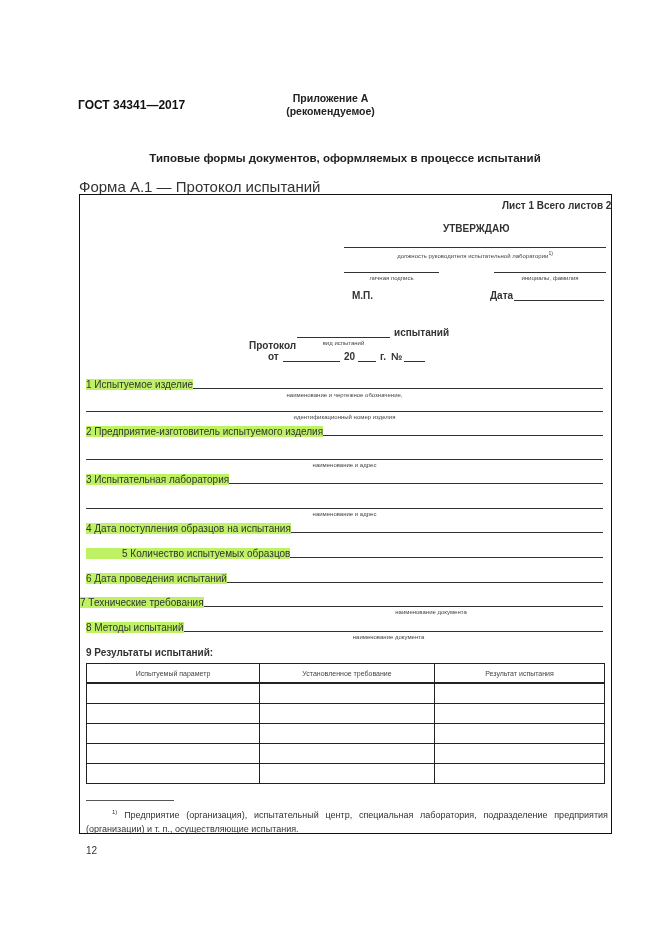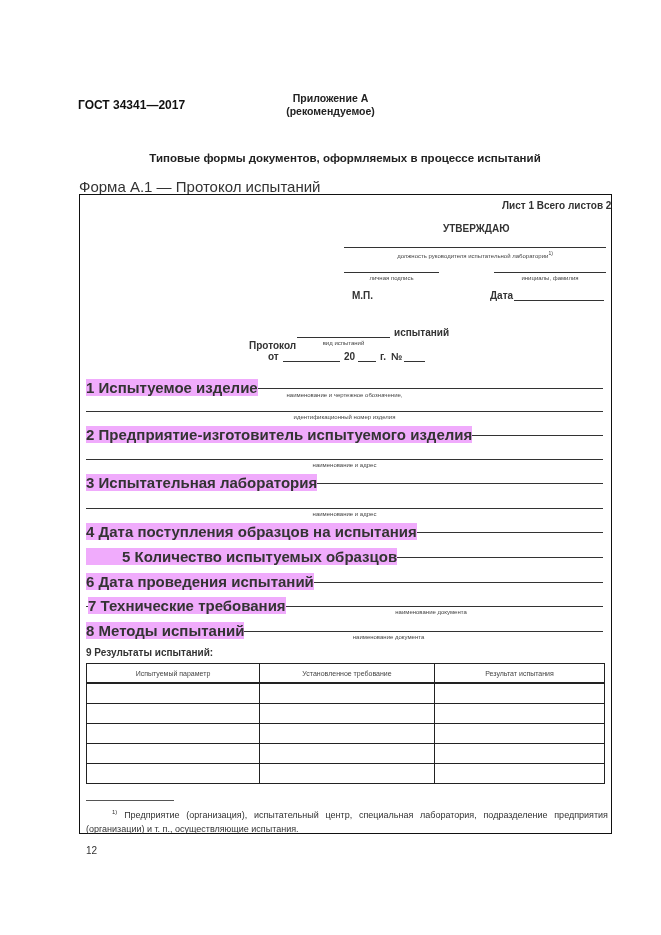--- a/index.html
+++ b/index.html
@@ -9,21 +9,21 @@
   }
   .abs { position:absolute; }
   .doc-code { left:78px; top:62px; font-size:12px; font-weight:bold; color:#111;margin-top:36px; }
   .annex { left:0; width:661px; text-align:center; font-size:10.5px; font-weight:bold; color:#222; }
   .main-title { left:0; width:690px; text-align:center; top:152px; font-size:11.5px; font-weight:bold; color:#222; }
   .form-caption { left:79px; top:178px; font-size:15px; color:#333;text-align:right; }
   .frame { left:79px; top:194px; width:533px; height:640px; border:1px solid #111; box-sizing:border-box; }
   .t { font-size:10px; color:#333; white-space:nowrap;font-weight:bold; }
   .small { font-size:6px; color:#444; white-space:nowrap; text-align:center; }
   .line { position:absolute; height:0; border-top:1px solid #333; }
-  .field-label { font-size:15px; color:#333; white-space:nowrap; background:#f0abfc;font-weight:bold; }
+  .field-label { font-size:10px; color:#333; white-space:nowrap; background:#bef264; }
   table.results { position:absolute; left:86px; top:663px; width:519px; border-collapse:collapse; }
   table.results th, table.results td { border:1px solid #222; height:19px; padding:0; }
   table.results th { font-size:7px; font-weight:normal; color:#444; height:18px; border-bottom:2px solid #222; }
   .fn-rule { left:86px; top:800px; width:88px; border-top:1px solid #555; height:0; }
   .footnote { left:86px; top:805px; width:522px; font-size:9px; color:#333; line-height:14px; text-indent:26px; text-align:justify; }
   .footnote sup { font-size:6px; }
   .page-num { left:86px; top:845px; font-size:10px; color:#333; }
 </style>
 </head>
 <body>
@@ -82,21 +82,21 @@
 <div class="line" style="left:86px; top:532px; width:517px;"></div>
 <div class="abs field-label" style="left:86px; top:523px;">4 Дата поступления образцов на испытания</div>
 
 <div class="line" style="left:86px; top:557px; width:517px;"></div>
 <div class="abs field-label" style="left:86px; top:548px;padding-left:36px;">5 Количество испытуемых образцов</div>
 
 <div class="line" style="left:86px; top:582px; width:517px;"></div>
 <div class="abs field-label" style="left:86px; top:573px;">6 Дата проведения испытаний</div>
 
 <div class="line" style="left:86px; top:606px; width:517px;"></div>
-<div class="abs field-label" style="left:88px; top:597px;text-align:right;">7 Технические требования</div>
+<div class="abs field-label" style="left:80px; top:597px;text-align:right;">7 Технические требования</div>
 <div class="abs small" style="left:86px; top:609px; width:690px;">наименование документа</div>
 
 <div class="line" style="left:86px; top:631px; width:517px;"></div>
 <div class="abs field-label" style="left:86px; top:622px;">8 Методы испытаний</div>
 <div class="abs small" style="left:86px; top:634px; width:605px;">наименование документа</div>
 
 <div class="abs t" style="left:86px; top:647px;">9 Результаты испытаний:</div>
 
 <table class="results">
   <thead>

